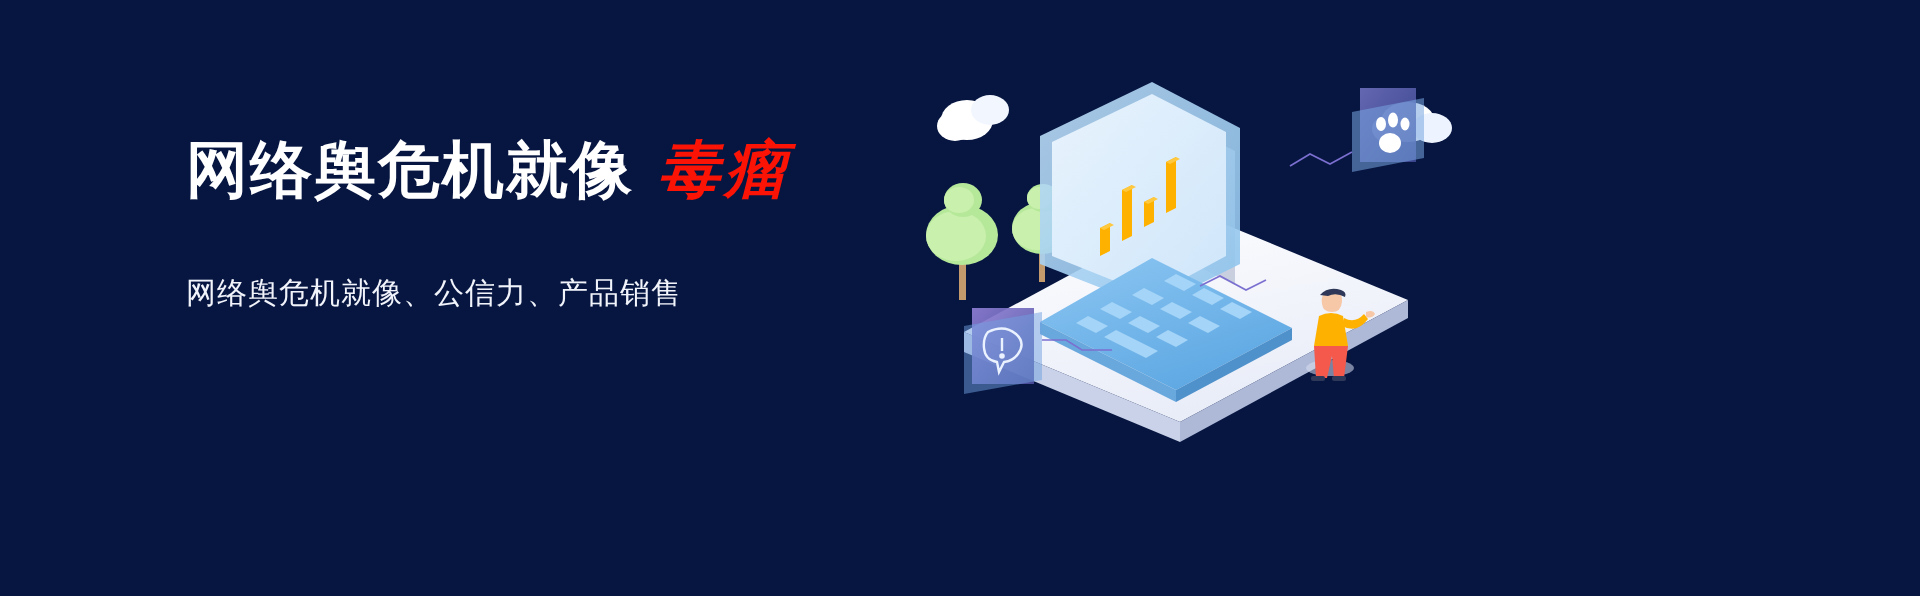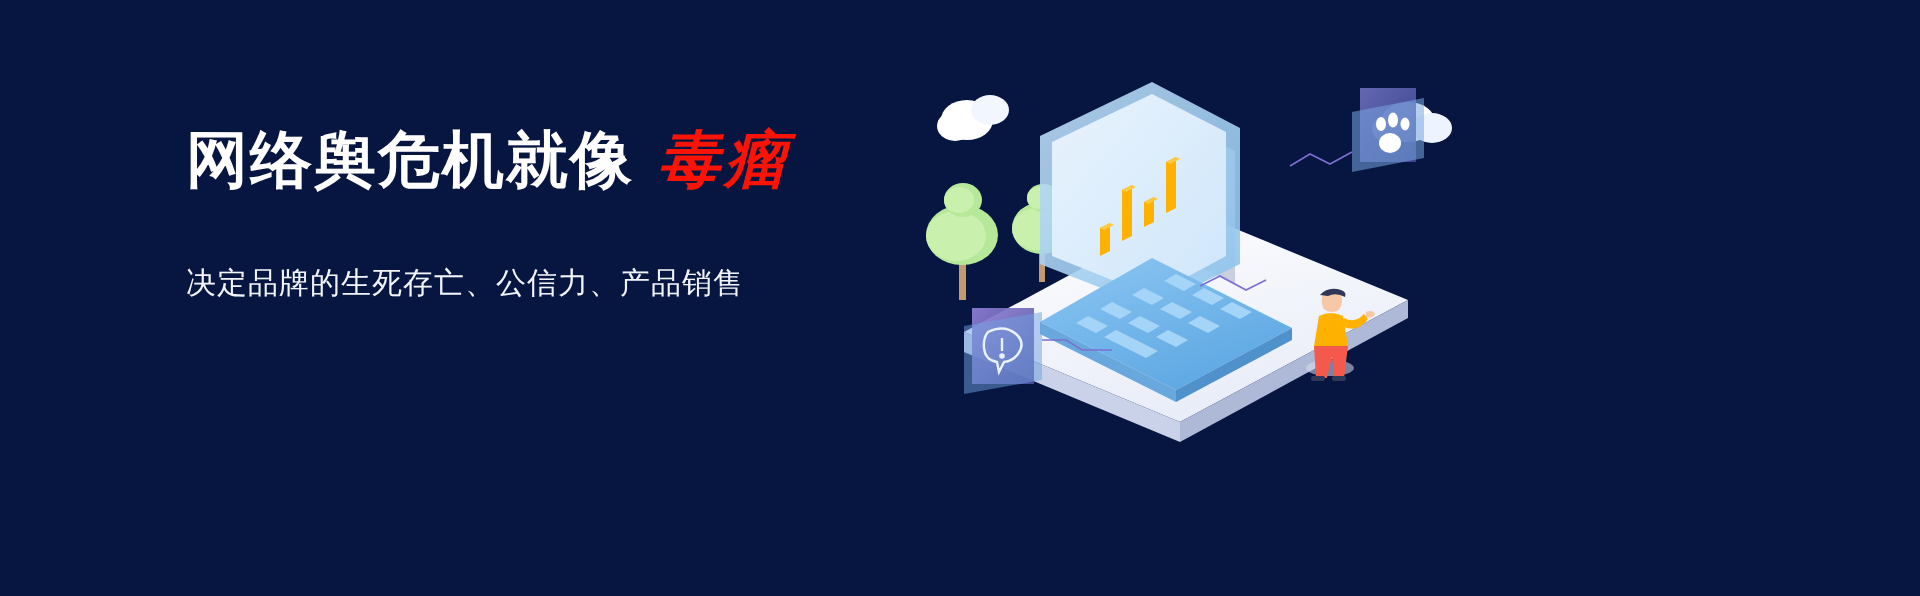--- a/index.html
+++ b/index.html
@@ -17,21 +17,21 @@
     position: relative;
     width: 1920px;
     height: 596px;
     background: #071641;
     overflow: hidden;
   }
   
   .copy {
     position: absolute;
     left: 186px;
-    top: 122px;
+    top: 132px;
     width: 700px;
   }
   .headline {
     font-size: 62px;
     line-height: 76px;
     font-weight: bold;
     color: #ffffff;
     letter-spacing: 2px;
     white-space: nowrap;
     margin: 0;
@@ -65,21 +65,21 @@
   .art svg { display: block; }
 </style>
 </head>
 <body>
 
 <div class="banner">
 
   <div class="copy">
     <h1 class="headline"><span>网络舆危机就像</span><span class="accent">毒瘤</span></h1>
     <div class="sub-wrap">
-      <p class="subline">决定品牌的生死存亡、公信力、产品销售</p>
+      <p class="subline">网络舆危机就像、公信力、产品销售</p>
     </div>
   </div>
 
   <div class="art">
     <svg width="620" height="420" viewBox="0 0 620 420" xmlns="http://www.w3.org/2000/svg">
       <defs>
         <linearGradient id="gPlatform" x1="0" y1="0" x2="0.4" y2="1">
           <stop offset="0%" stop-color="#ffffff"></stop>
           <stop offset="100%" stop-color="#e9edf8"></stop>
         </linearGradient>

